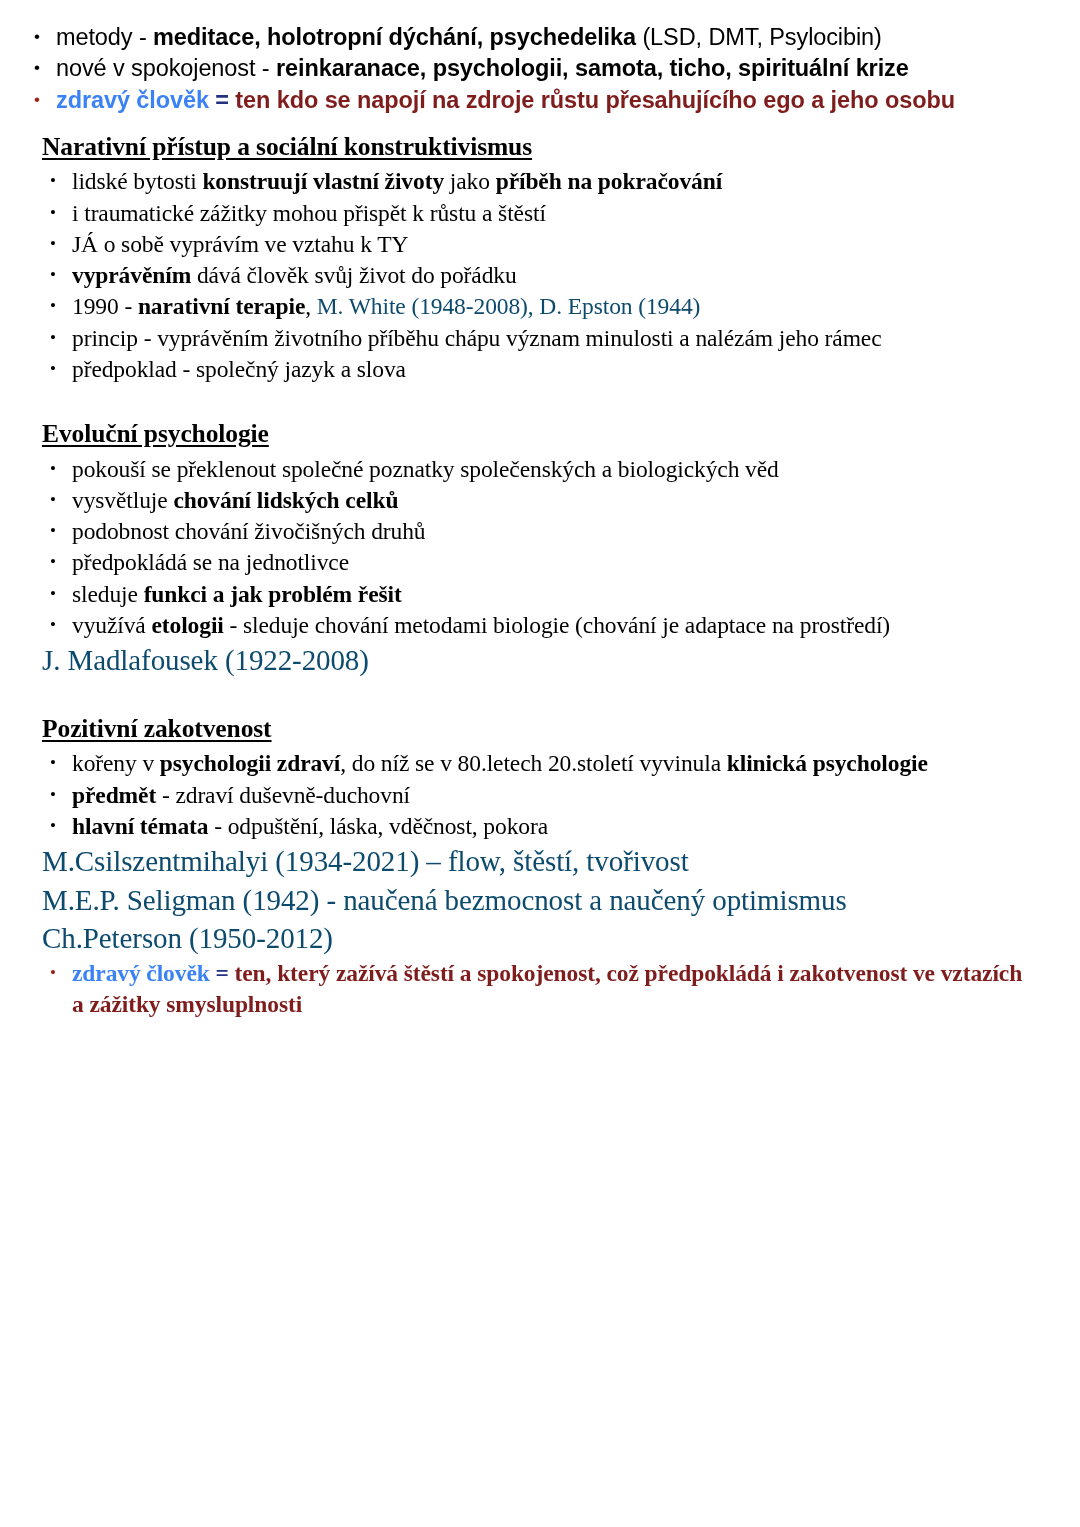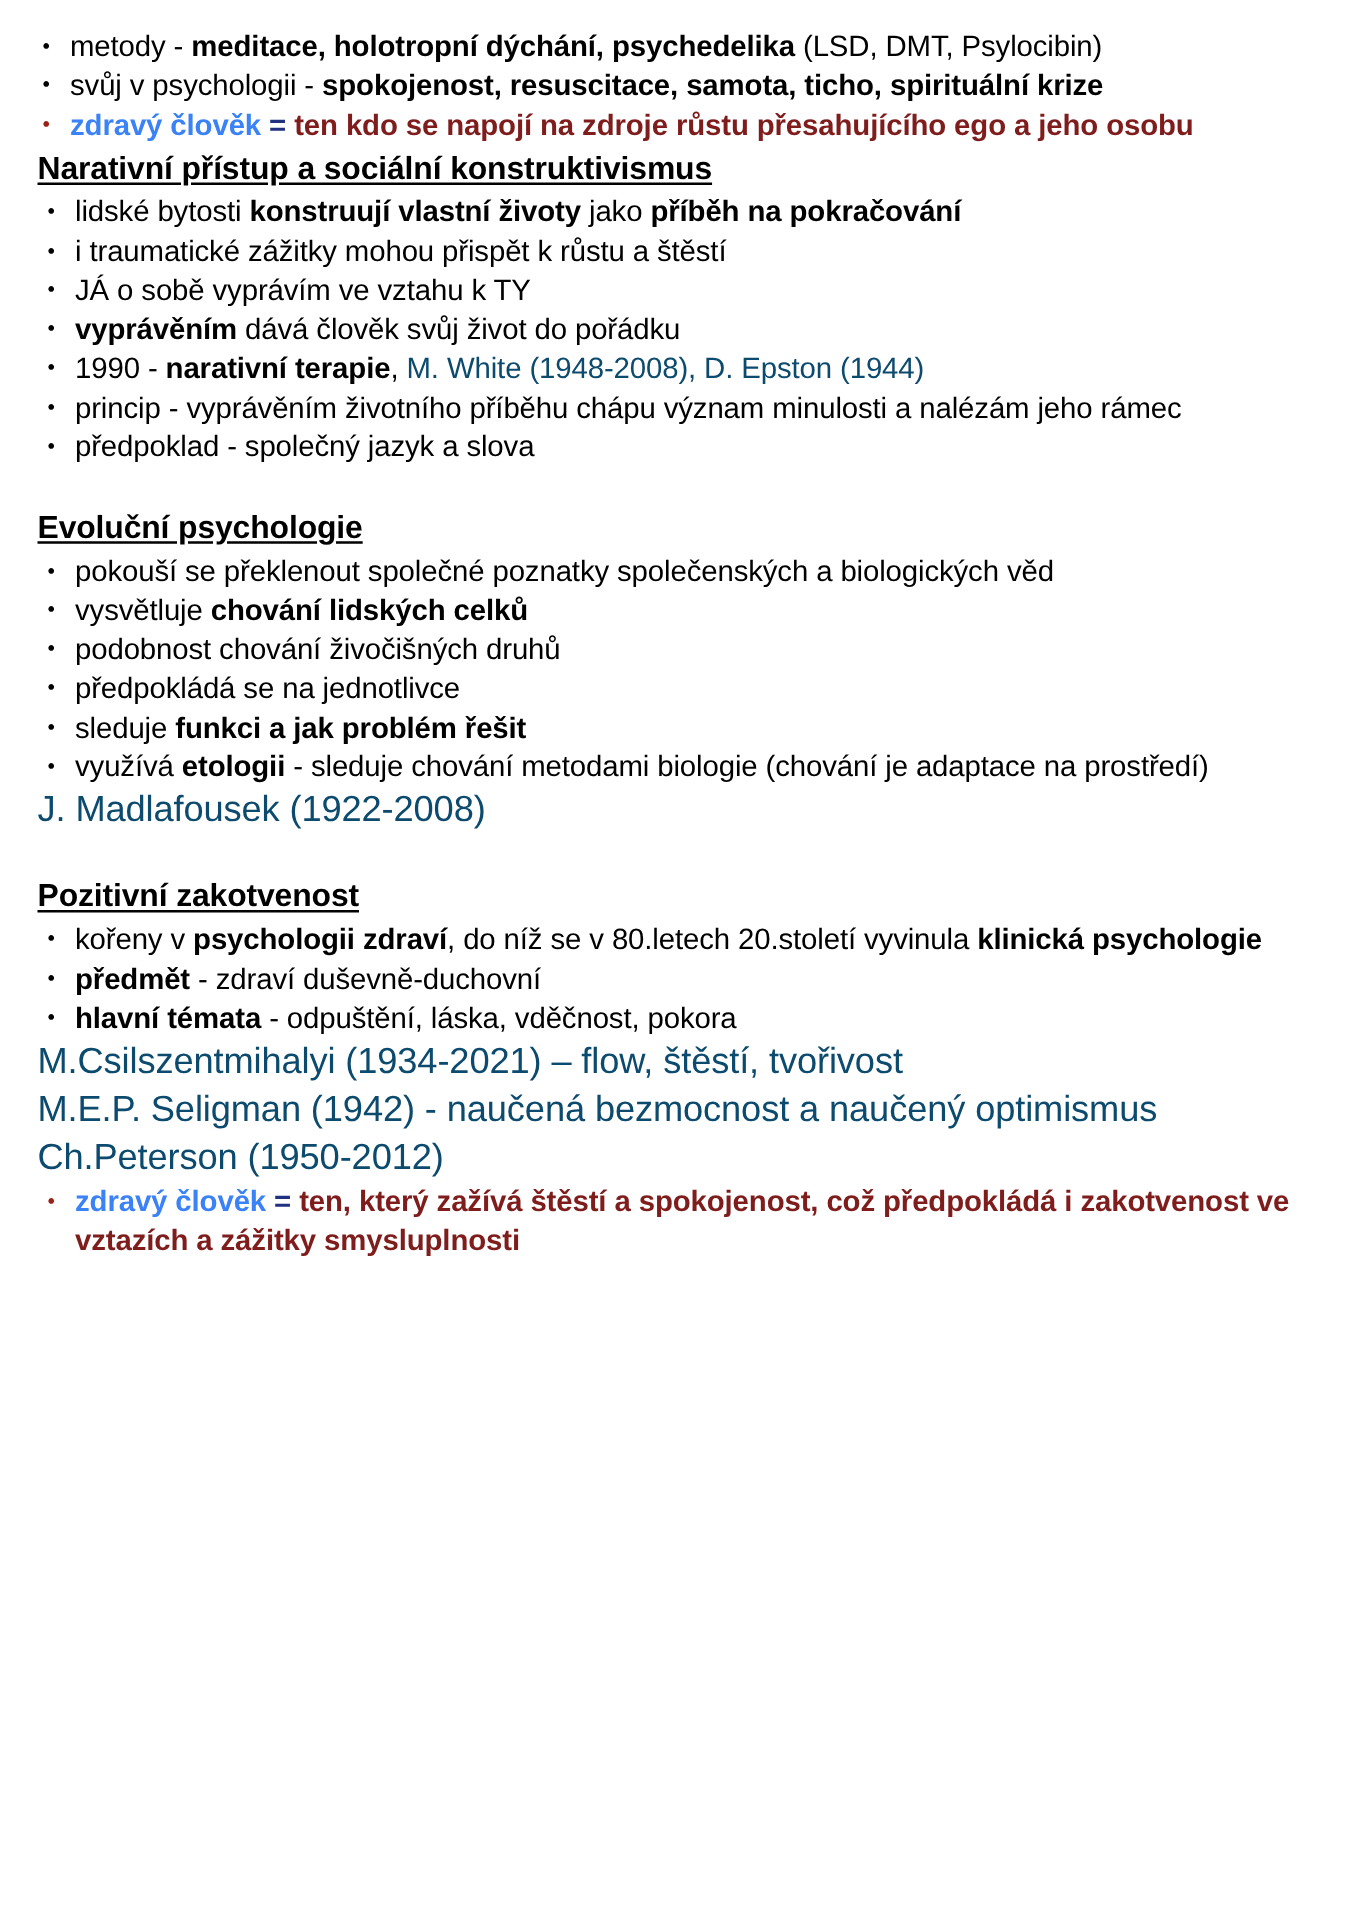--- a/index.html
+++ b/index.html
@@ -17,21 +17,22 @@
   .page {
     position: relative;
     width: 1080px;
     height: 1077px;
     box-sizing: border-box;
     padding: 22px 26px 4px 26px;
   }
 
   
   .section {
-    margin: 4px;
+    margin: 16px;
+    font-family: Liberation Serif, serif;
   }
   .section + .section {
     margin-top: 34px;
   }
 
   h2.heading {
     font-size: 25.5px;
     font-weight: bold;
     line-height: 1.2;
     margin: 0 0 4px 0;
@@ -83,21 +84,21 @@
 
   li.bullet.red-bullet::before { color: #9c2116; }
 </style>
 </head>
 <body>
 
 <div class="page">
 
   <ul class="bullets">
       <li class="bullet"><span>metody - </span><span class="b">meditace, holotropní dýchání, psychedelika</span><span> (LSD, DMT, Psylocibin)</span></li>
-      <li class="bullet"><span>svůj v psychologii - </span><span class="b">spokojenost, resuscitace, samota, ticho, spirituální krize</span></li>
+      <li class="bullet"><span>nové v spokojenost - </span><span class="b">reinkaranace, psychologii, samota, ticho, spirituální krize</span></li>
       <li class="bullet red-bullet"><span class="red">zdravý člověk</span><span class="eq"> = </span><span class="navy">ten kdo se napojí na zdroje růstu přesahujícího ego a jeho osobu</span></li>
     </ul>
 
   <div>
       <div class="section">
         <h2 class="heading">Narativní přístup a sociální konstruktivismus</h2>
         <ul class="bullets">
           <li class="bullet"><span>lidské bytosti </span><span class="b">konstruují vlastní životy</span><span> jako </span><span class="b">příběh na pokračování</span></li>
           <li class="bullet"><span>i traumatické zážitky mohou přispět k růstu a štěstí</span></li>
           <li class="bullet"><span>JÁ o sobě vyprávím ve vztahu k TY</span></li>

